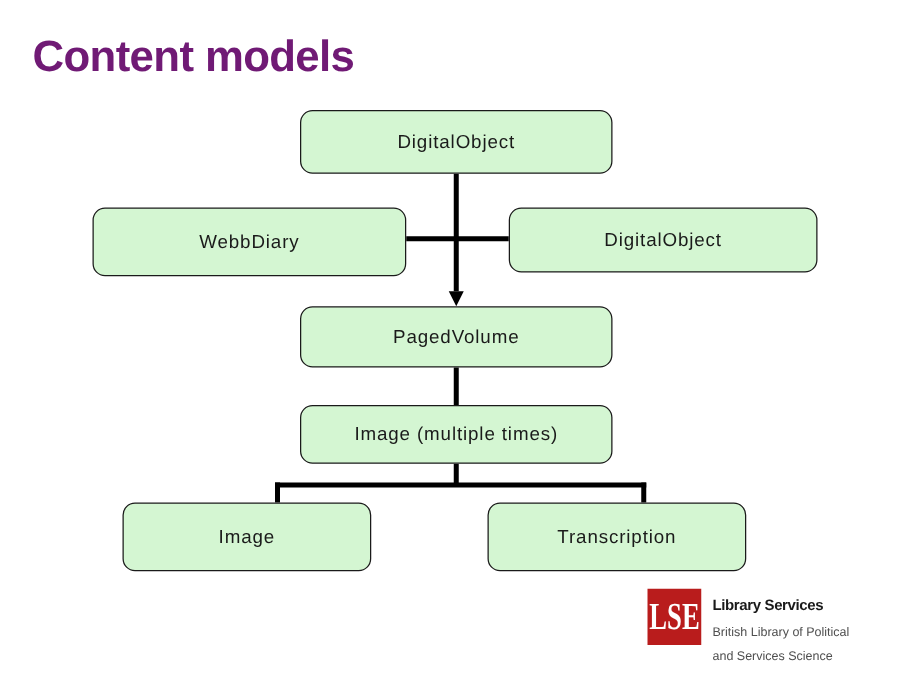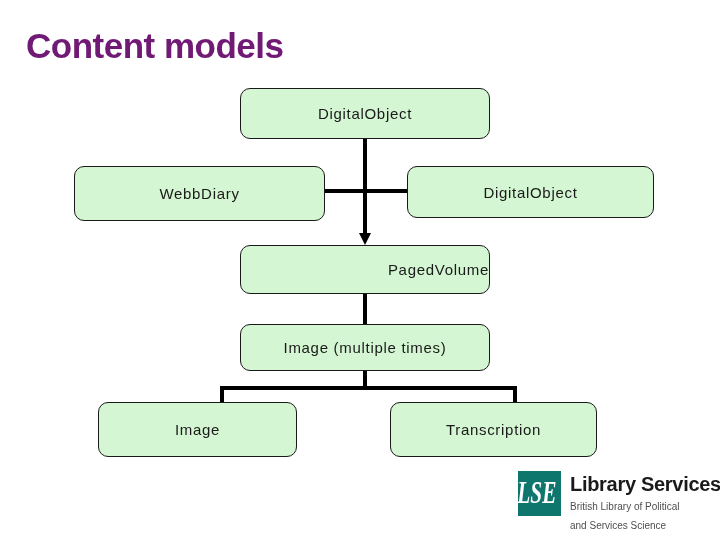--- a/index.html
+++ b/index.html
@@ -31,21 +31,21 @@
     align-items: center;
     justify-content: center;
     font-size: 15px;
     color: #1a1a1a;
     letter-spacing: 0.7px;
     white-space: nowrap;
   }
   .node-digital-object   { left: 240px; top:  88px; width: 250px; height: 51px; }
   .node-webb-diary       { left:  74px; top: 166px; width: 251px; height: 55px; }
   .node-newspaper-issue  { left: 407px; top: 166px; width: 247px; height: 52px; }
-  .node-paged-volume     { left: 240px; top: 245px; width: 250px; height: 49px; justify-content: flex-end; }
+  .node-paged-volume     { left: 240px; top: 245px; width: 250px; height: 49px; }
   .node-page             { left: 240px; top: 324px; width: 250px; height: 47px; }
   .node-image            { left:  98px; top: 402px; width: 199px; height: 55px; }
   .node-transcription    { left: 390px; top: 402px; width: 207px; height: 55px; }
 
   .connector { position: absolute; background: #000000; }
   .conn-v1 { left: 363px; top: 139px; width: 4px;  height: 94px; }
   .conn-h1 { left: 325px; top: 189px; width: 82px; height: 4px;  }
   .conn-v2 { left: 363px; top: 294px; width: 4px;  height: 30px; }
   .conn-v3 { left: 363px; top: 371px; width: 4px;  height: 17px; }
   .conn-h2 { left: 220px; top: 386px; width: 297px; height: 4px; }
@@ -61,38 +61,37 @@
   }
 
   .logo {
     position: absolute;
     left: 518px; top: 471px;
     display: flex;
     align-items: flex-start;
   }
   .logo-mark {
     width: 43px; height: 45px;
-    background: #0f766e;
+    background: #b91c1c;
     color: #ffffff;
     display: flex;
     align-items: center;
-    justify-content: flex-end;
+    justify-content: center;
     flex: 0 0 auto;
-    font-style: italic;
   }
   .logo-mark span {
     font-family: "Liberation Serif", serif;
     font-weight: bold;
     font-size: 26px;
     transform: scale(0.82, 1.18);
     display: inline-block;
   }
   .logo-text { margin-left: 9px; padding-top: 4px; }
   .logo-title {
-    font-size: 20px;
+    font-size: 12px;
     font-weight: bold;
     color: #1a1a1a;
     line-height: 18px;
     letter-spacing: -0.3px;
     white-space: nowrap;
   }
   .logo-sub {
     font-size: 10px;
     color: #4f4f4f;
     line-height: 11px;

